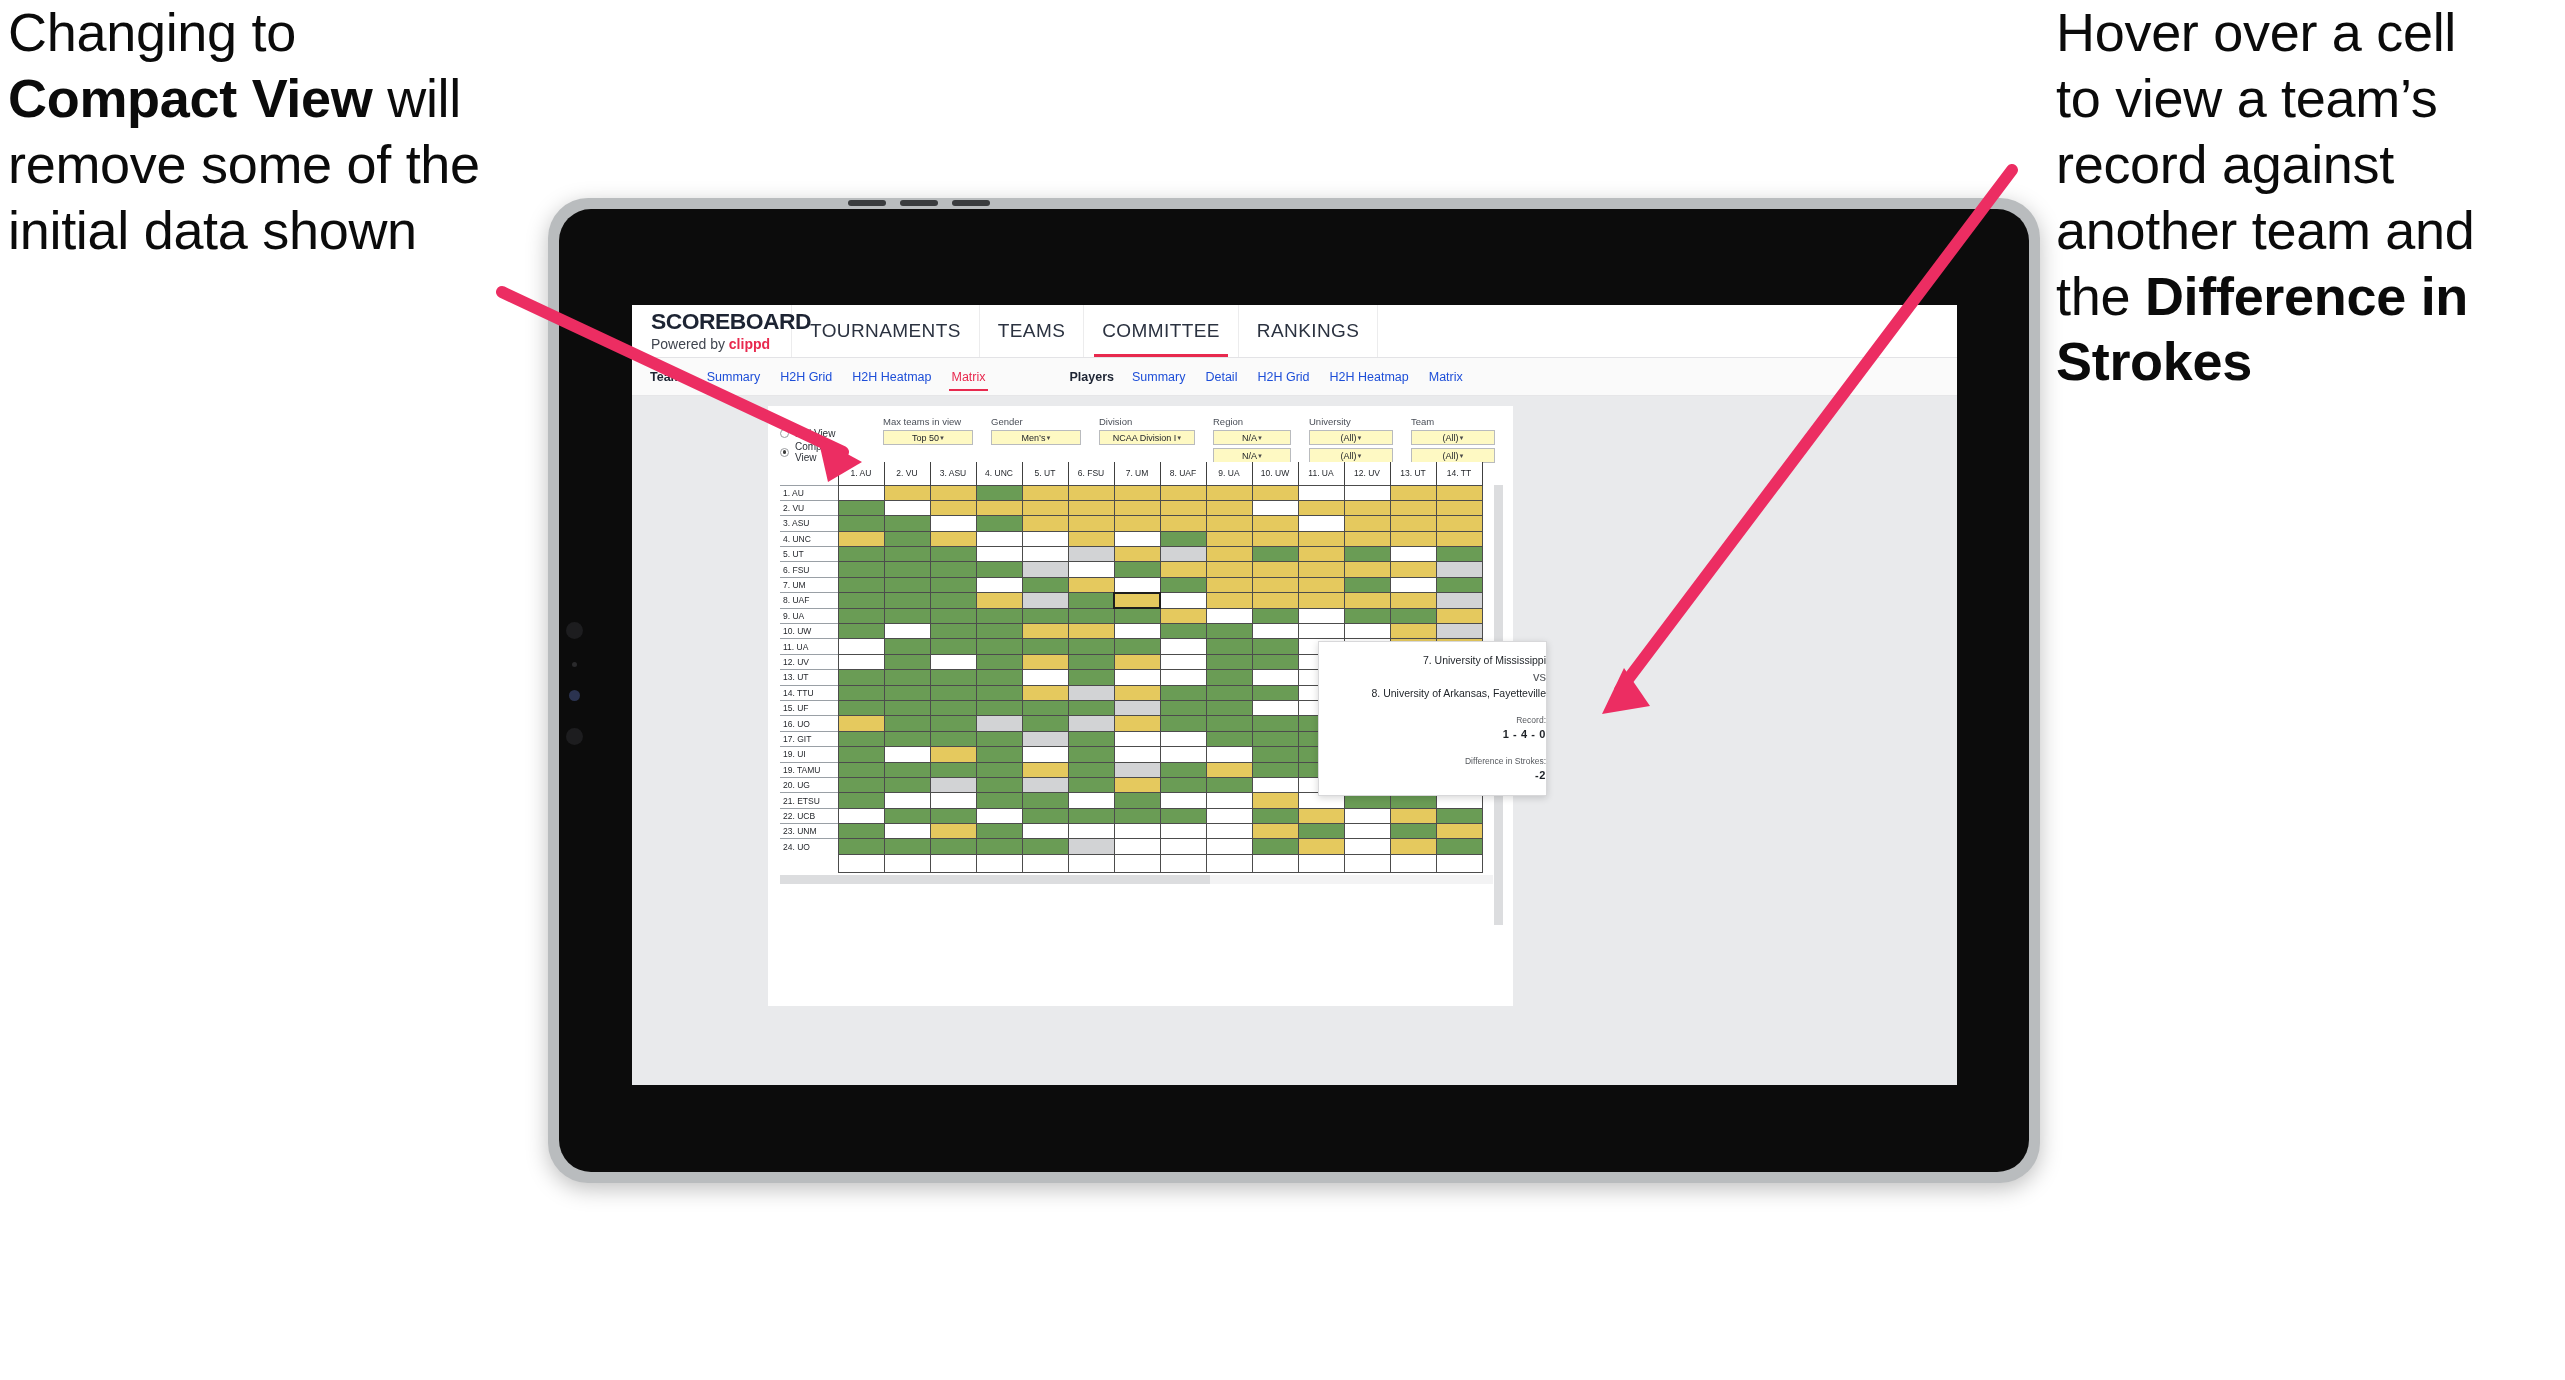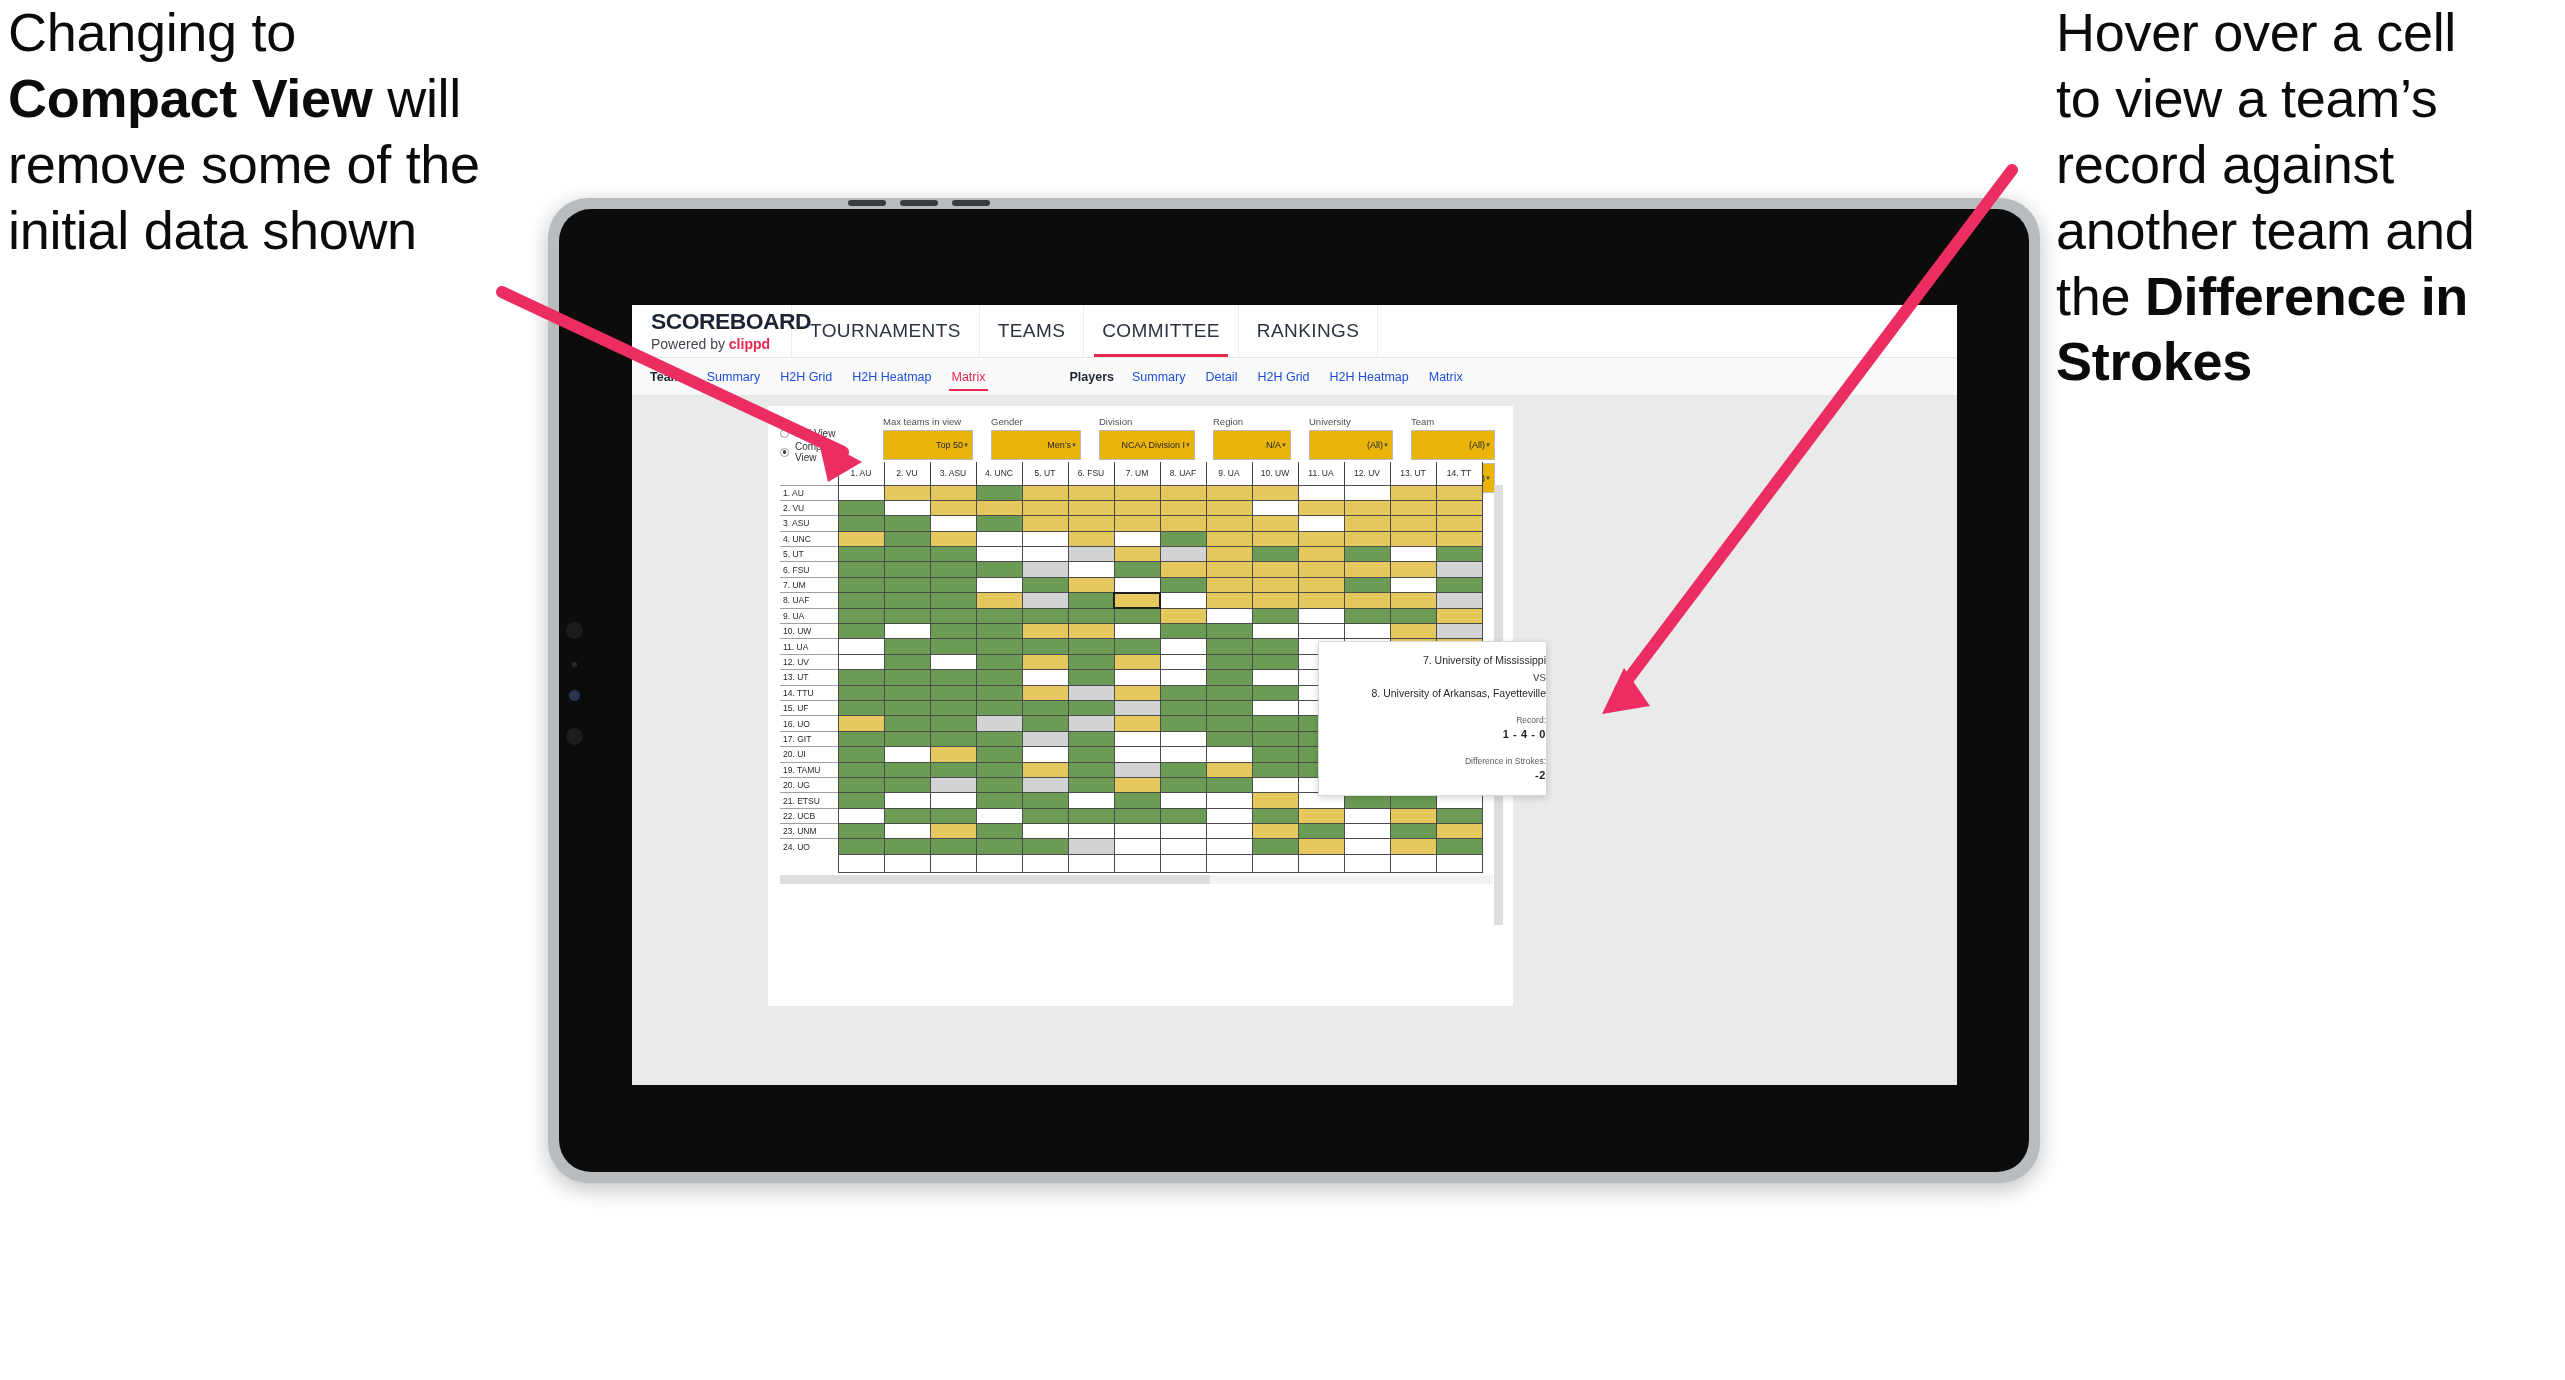--- a/index.html
+++ b/index.html
@@ -98,22 +98,22 @@
   
   #filters { display:flex; padding:10px 0 8px 12px; height:56px; }
   .fgroup { margin-right:18px; }
   .fgroup .flabel { font-size:9.5px; color:#4a4f58; margin-bottom:3px; }
   .radio-row { display:flex; align-items:center; margin-bottom:2px; }
   .radio { width:9px; height:9px; border:1.2px solid #9a9ca0; border-radius:50%;
            margin-right:6px; background:#fff; position:relative; flex:0 0 auto; }
   .radio.on::after { content:""; position:absolute; left:1.8px; top:1.8px; width:3.6px; height:3.6px;
                      background:#3c3c3c; border-radius:50%; }
   .radio-row span { font-size:10px; color:#2b2f36; }
-  .sel { width:90px; height:30px; border:1px solid #b9bbbe; background:#eab308;
-         display:flex; align-items:center; justify-content:flex-end;
+  .sel { width:90px; height:15px; border:1px solid #b9bbbe; background:#fef9c3;
+         display:flex; align-items:center; justify-content:center;
          padding:0 3px 0 4px; font-size:9px; color:#23262b; margin-bottom:3px; }
   .sel .car { font-size:6px; color:#4a4a4a; }
   .sel.w78 { width:78px; }
   .sel.w84 { width:84px; }
 
   
   #matrix-wrap { position:relative; margin-left:12px; width:713px; }
   table.mx { border-collapse:collapse; table-layout:fixed; }
   table.mx th.rl, table.mx td.rl {
     width:58px; font-size:8.5px; color:#1e2126; text-align:left;
@@ -595,21 +595,21 @@
                   <td class="cell c-w"></td>
                   <td class="cell c-w"></td>
                   <td class="cell c-g"></td>
                   <td class="cell c-g"></td>
                   <td class="cell c-g"></td>
                   <td class="cell c-k"></td>
                   <td class="cell c-y"></td>
                   <td class="cell c-k"></td>
                 </tr>
                 <tr class="rowline">
-                  <td class="rl">20. UI</td>
+                  <td class="rl">19. UI</td>
                   <td class="cell c-g"></td>
                   <td class="cell c-w"></td>
                   <td class="cell c-y"></td>
                   <td class="cell c-g"></td>
                   <td class="cell c-w"></td>
                   <td class="cell c-g"></td>
                   <td class="cell c-w"></td>
                   <td class="cell c-w"></td>
                   <td class="cell c-w"></td>
                   <td class="cell c-g"></td>

